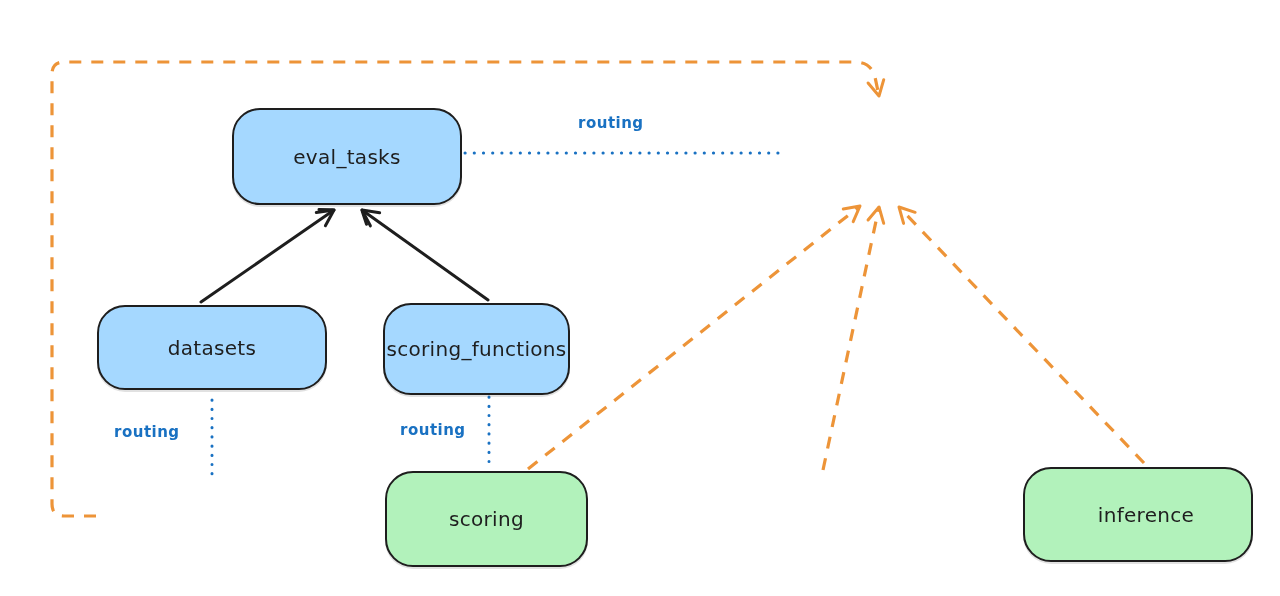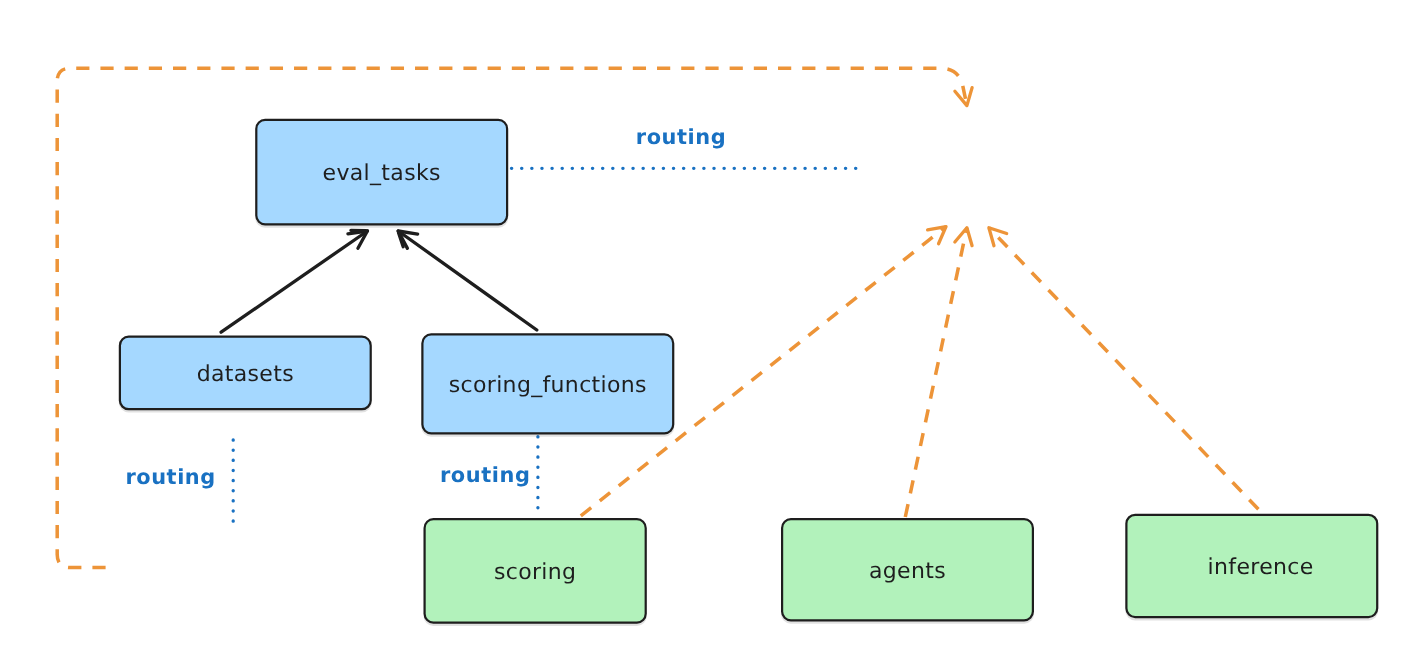--- a/index.html
+++ b/index.html
@@ -25,47 +25,47 @@
     stroke: var(--orange, #ed9438); stroke-width: 3.2; fill: none;
     stroke-dasharray: 12 10; stroke-linecap: butt; stroke-linejoin: round;
   }
   .mk-black  { stroke: var(--ink, #1e1e1e); fill: none; stroke-width: 3; stroke-linecap: round; stroke-linejoin: round; }
   .mk-orange { stroke: var(--orange, #ed9438); fill: none; stroke-width: 3; stroke-linecap: round; stroke-linejoin: round; }
 
   .node {
     position: absolute;
     box-sizing: border-box;
     border: 2.6px solid var(--ink, #1e1e1e);
-    border-radius: 9px;
+    border-radius: 28px;
     display: flex;
     align-items: center;
     justify-content: center;
     box-shadow: 0 2px 0 0 rgba(90,90,90,0.18);
   }
   .node-blue  { background: var(--node-blue, #a5d8ff); }
   .node-green { background: var(--node-green, #b2f2bb); }
   .node-label {
     color: var(--ink, #1e1e1e);
     font-size: 20px;
     letter-spacing: 0.3px;
     white-space: nowrap;
   }
   .routing-label {
     position: absolute;
     color: var(--routing-blue, #1971c2);
-    font-size: 19px;
+    font-size: 15px;
     font-weight: bold;
     letter-spacing: 0.5px;
     white-space: nowrap;
   }
   
   #n-eval_tasks        { left: 232px; top: 108px; width: 230px; height: 97px; }
   #n-eval              { left: 787px; top: 106px; width: 230px; height: 95px; }
-  #n-datasets          { left:  108px; top: 305px; width: 230px; height: 68px; }
-  #n-scoring_functions { left: 383px; top: 303px; width: 230px; height: 92px; }
+  #n-datasets          { left:  97px; top: 305px; width: 230px; height: 85px; }
+  #n-scoring_functions { left: 383px; top: 303px; width: 187px; height: 92px; }
   #n-datasetio         { left:  97px; top: 477px; width: 228px; height: 89px; }
   #n-scoring           { left: 385px; top: 471px; width: 203px; height: 96px; }
   #n-agents            { left: 710px; top: 471px; width: 230px; height: 94px; }
   #n-inference         { left:1023px; top: 467px; width: 230px; height: 95px; padding-left: 16px; }
 
   #routing-top   { left: 578px; top: 114px; }
   #routing-left  { left: 114px; top: 423px; }
   #routing-mid   { left: 400px; top: 421px; }
 </style>
 </head>
@@ -102,23 +102,20 @@
   </div>
   <div class="node node-blue" id="n-datasets">
     <span class="node-label">datasets</span>
   </div>
   <div class="node node-blue" id="n-scoring_functions">
     <span class="node-label">scoring_functions</span>
   </div>
   <div class="node node-green" id="n-scoring">
     <span class="node-label">scoring</span>
   </div>
-  <div class="node node-green" id="n-agents">
-    <span class="node-label">agents</span>
-  </div>
   <div class="node node-green" id="n-inference">
     <span class="node-label">inference</span>
   </div>
 
   <div class="routing-label" id="routing-top">routing</div>
   <div class="routing-label" id="routing-left">routing</div>
   <div class="routing-label" id="routing-mid">routing</div>
 
 </div>
 

